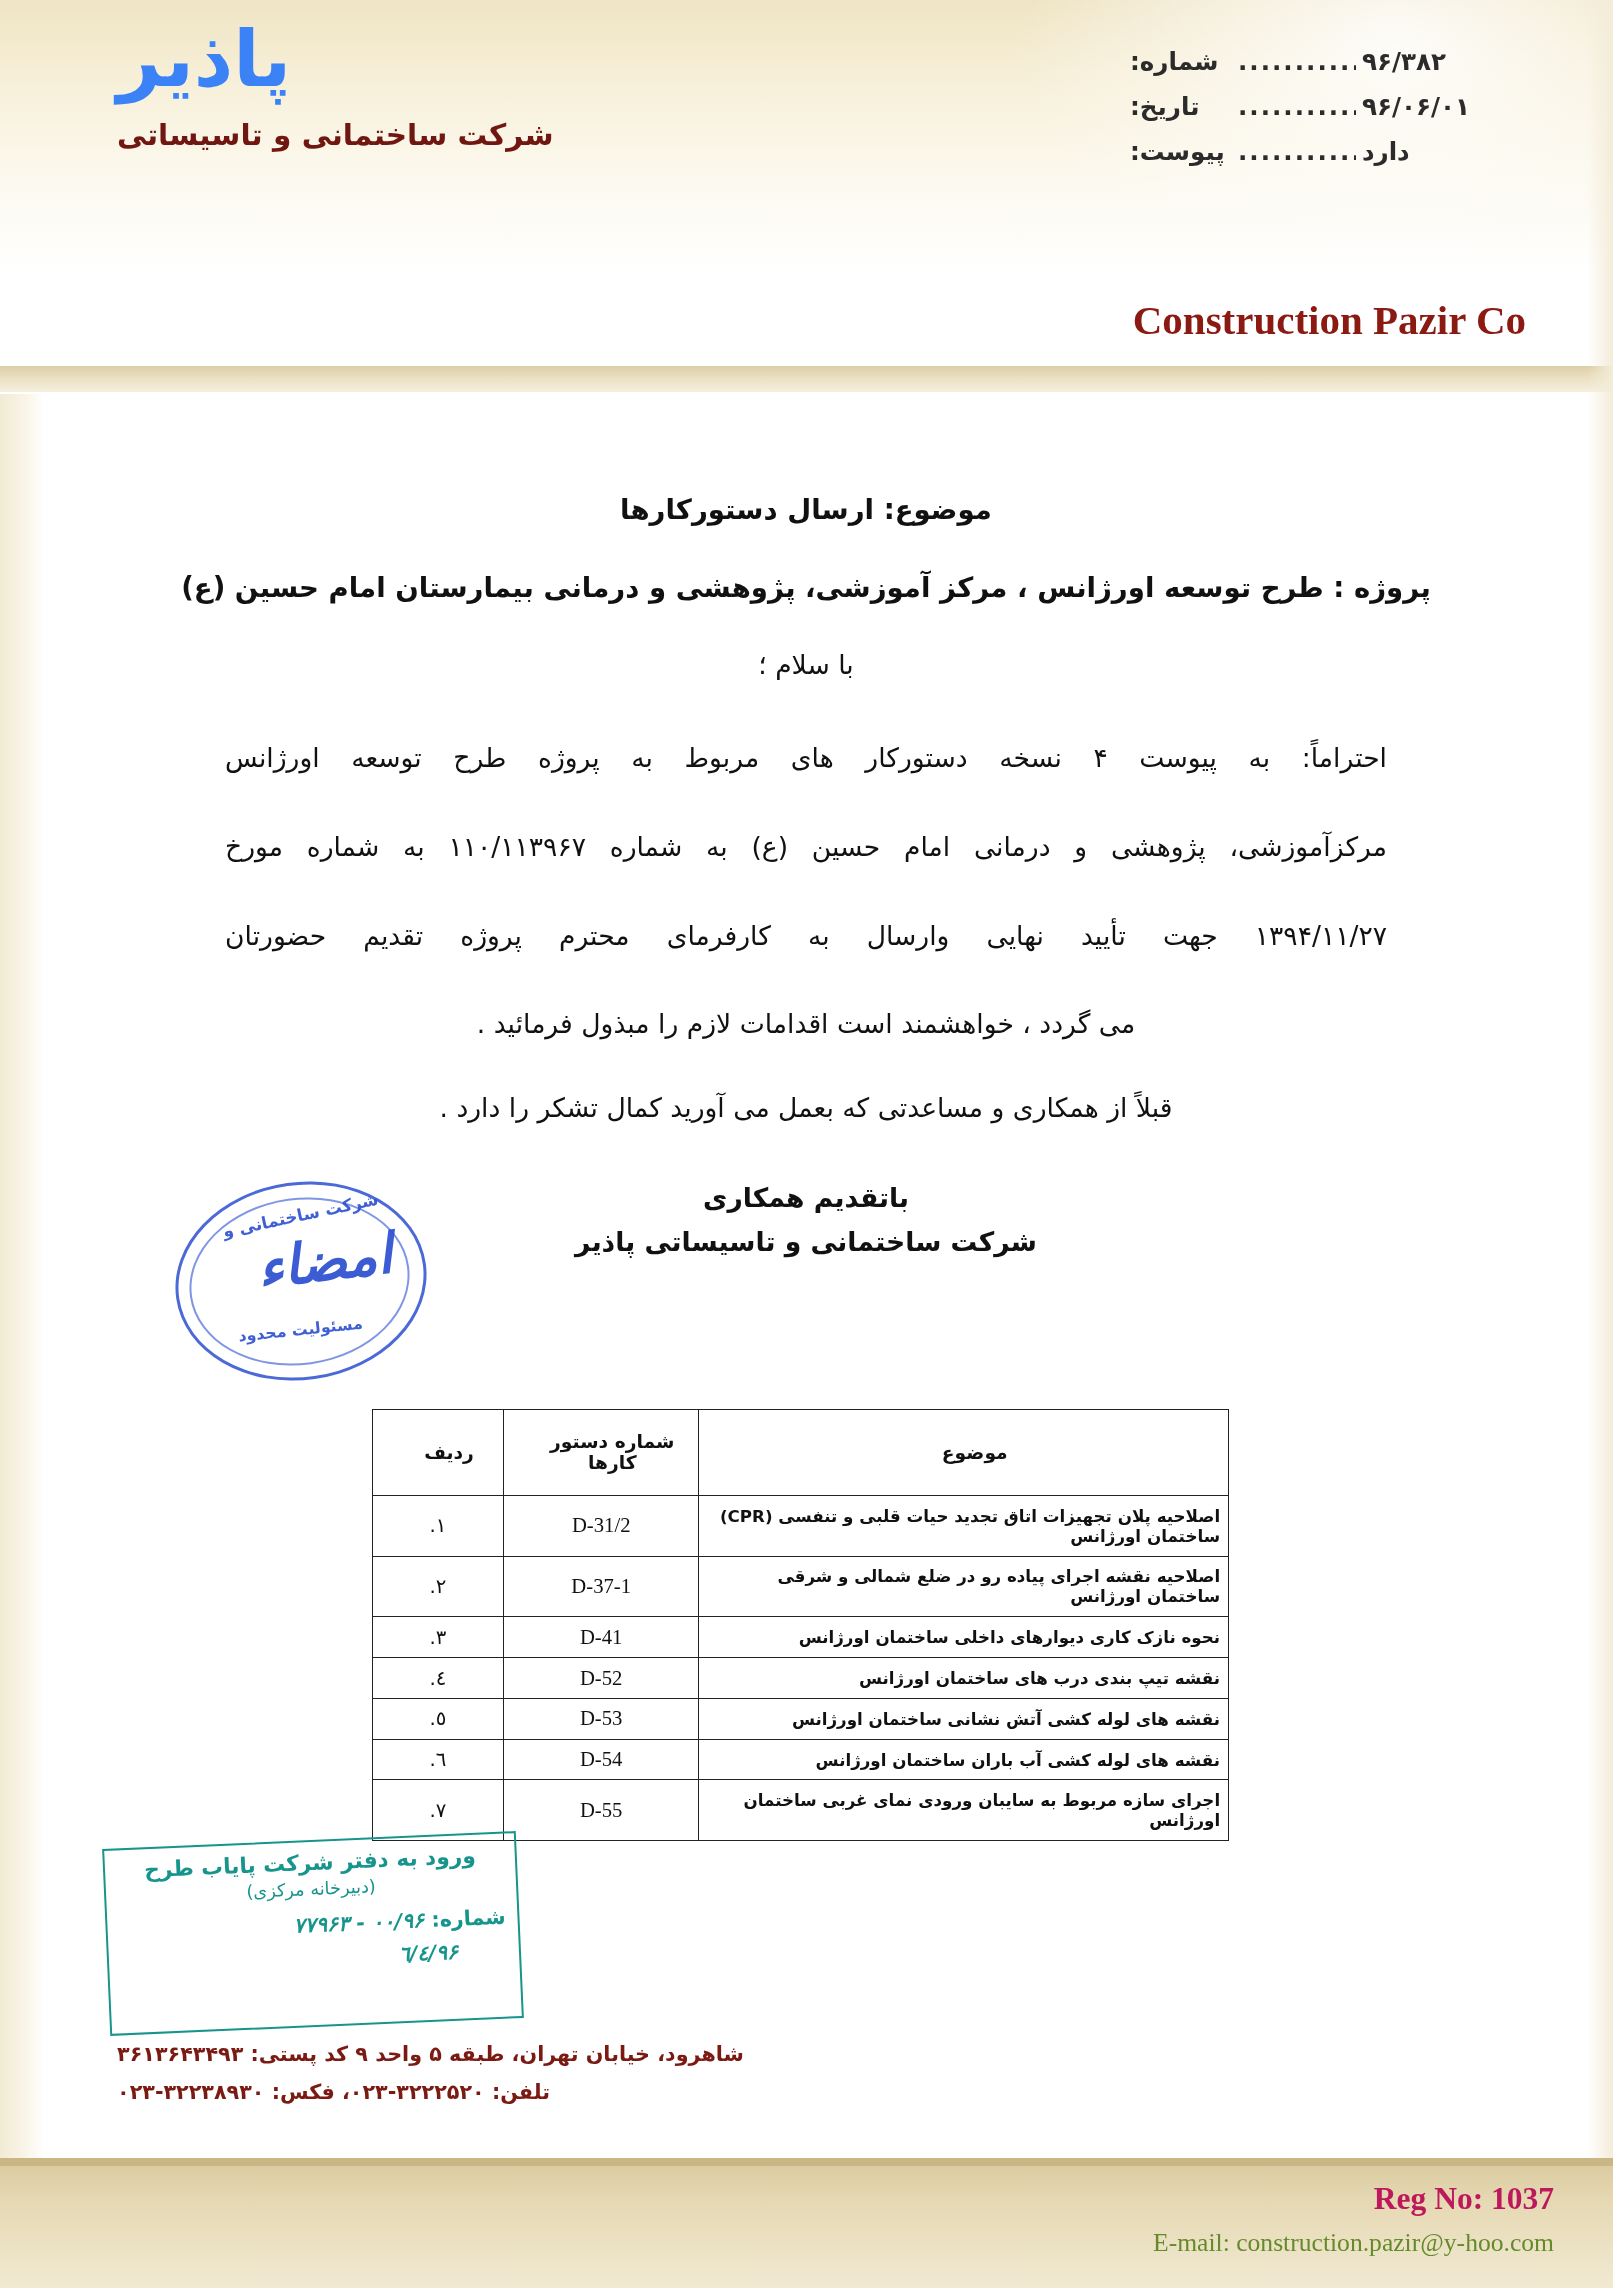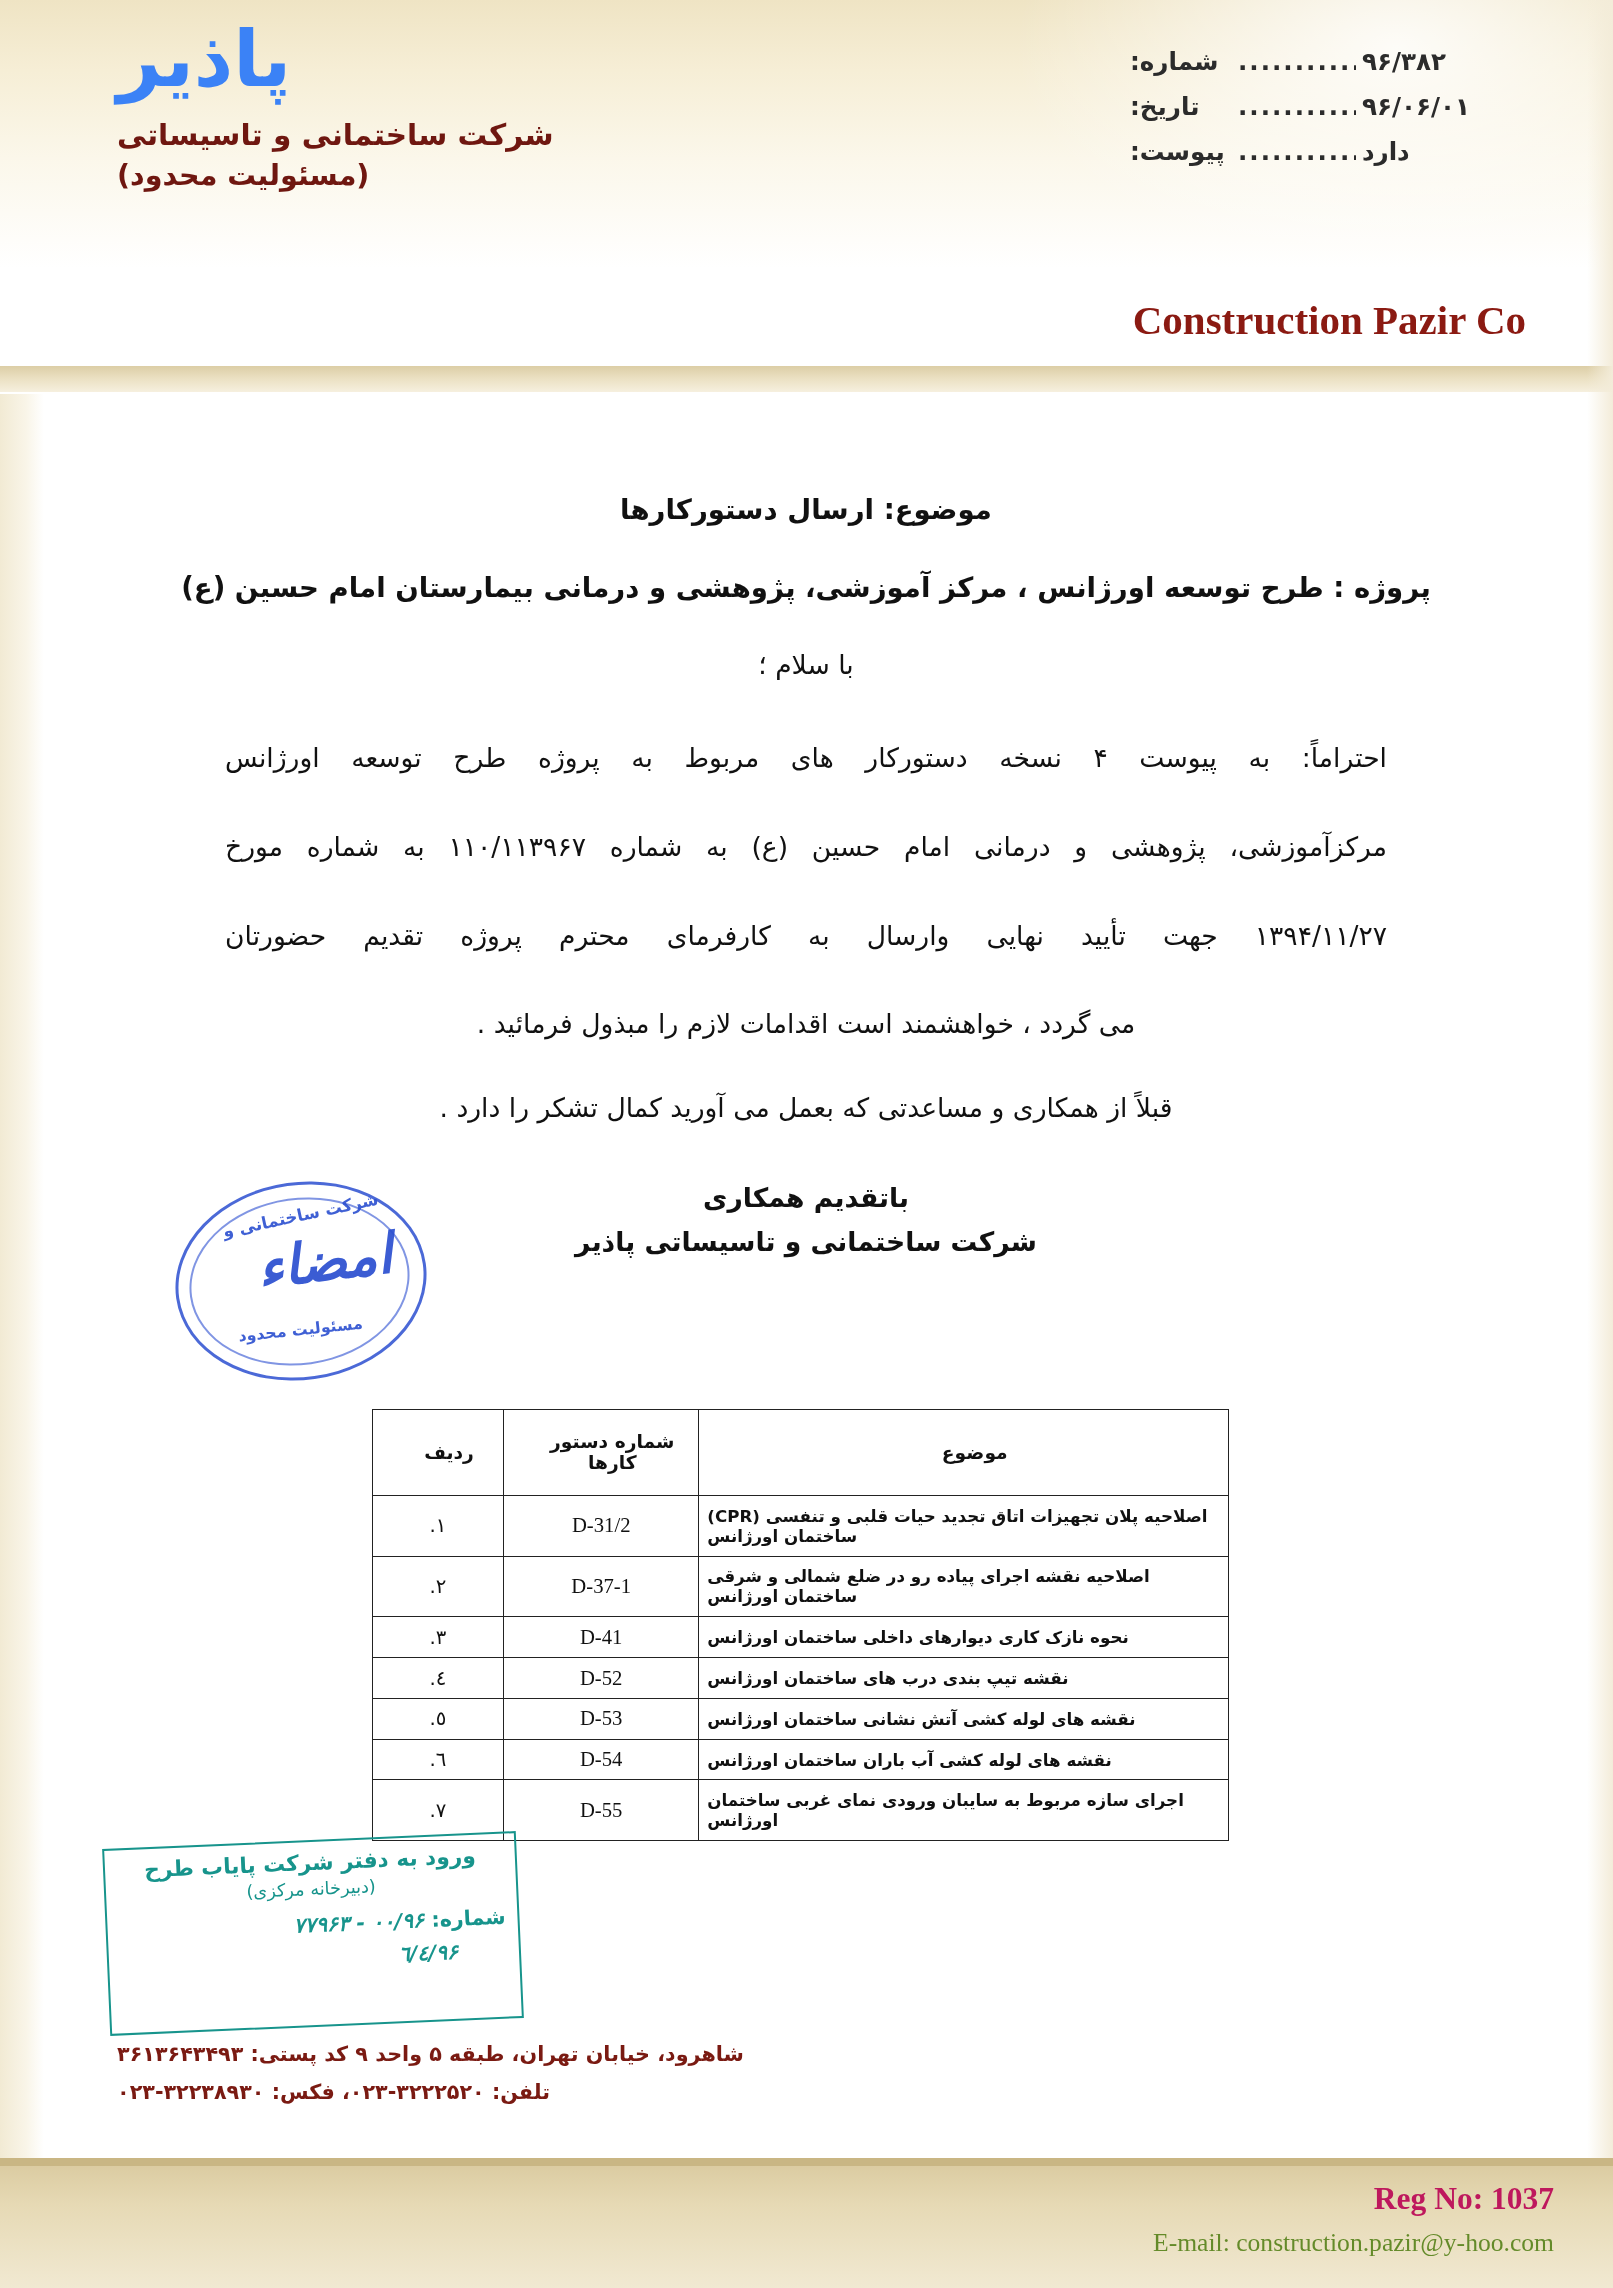--- a/index.html
+++ b/index.html
@@ -285,21 +285,21 @@
     font-weight: bold;
     font-size: 18.7px;
     height: 69px;
     padding-left: 32px;
   }
   .col-subject { width: 552px; text-align: center; }
   .col-no { width: 167px; }
   .col-row { width: 94px; }
   table.orders td.subject {
     font-size: 16.7px;
-    text-align: left;
+    text-align: right;
     padding: 9.9px 7.9px;
   }
   table.orders td.num {
     font-family: "Liberation Serif", serif;
     font-size: 20.7px;
     direction: ltr;
   }
   table.orders td.rownum {
     font-size: 19.7px;
   }
@@ -435,21 +435,20 @@
     <div class="meta-row">
       <span class="meta-value">دارد</span>
       <span class="meta-dots">..................</span>
       <span class="meta-label">پیوست:</span>
     </div>
   </div>
 
   <div class="brand-fa">
     <div class="brand-title">پاذیر</div>
     <div class="brand-sub1">شرکت ساختمانی و تاسیساتی</div>
-    <div class="brand-sub2">(مسئولیت محدود)</div>
   </div>
 
   <div class="brand-en">Construction Pazir Co</div>
 
   <div class="left-rail"></div>
 
   <div class="letter">
     <div class="subject">موضوع: ارسال دستورکارها</div>
     <div class="project">پروژه : طرح توسعه اورژانس ، مرکز آموزشی، پژوهشی و درمانی بیمارستان امام حسین (ع)</div>
     <div class="salutation">با سلام ؛</div>

